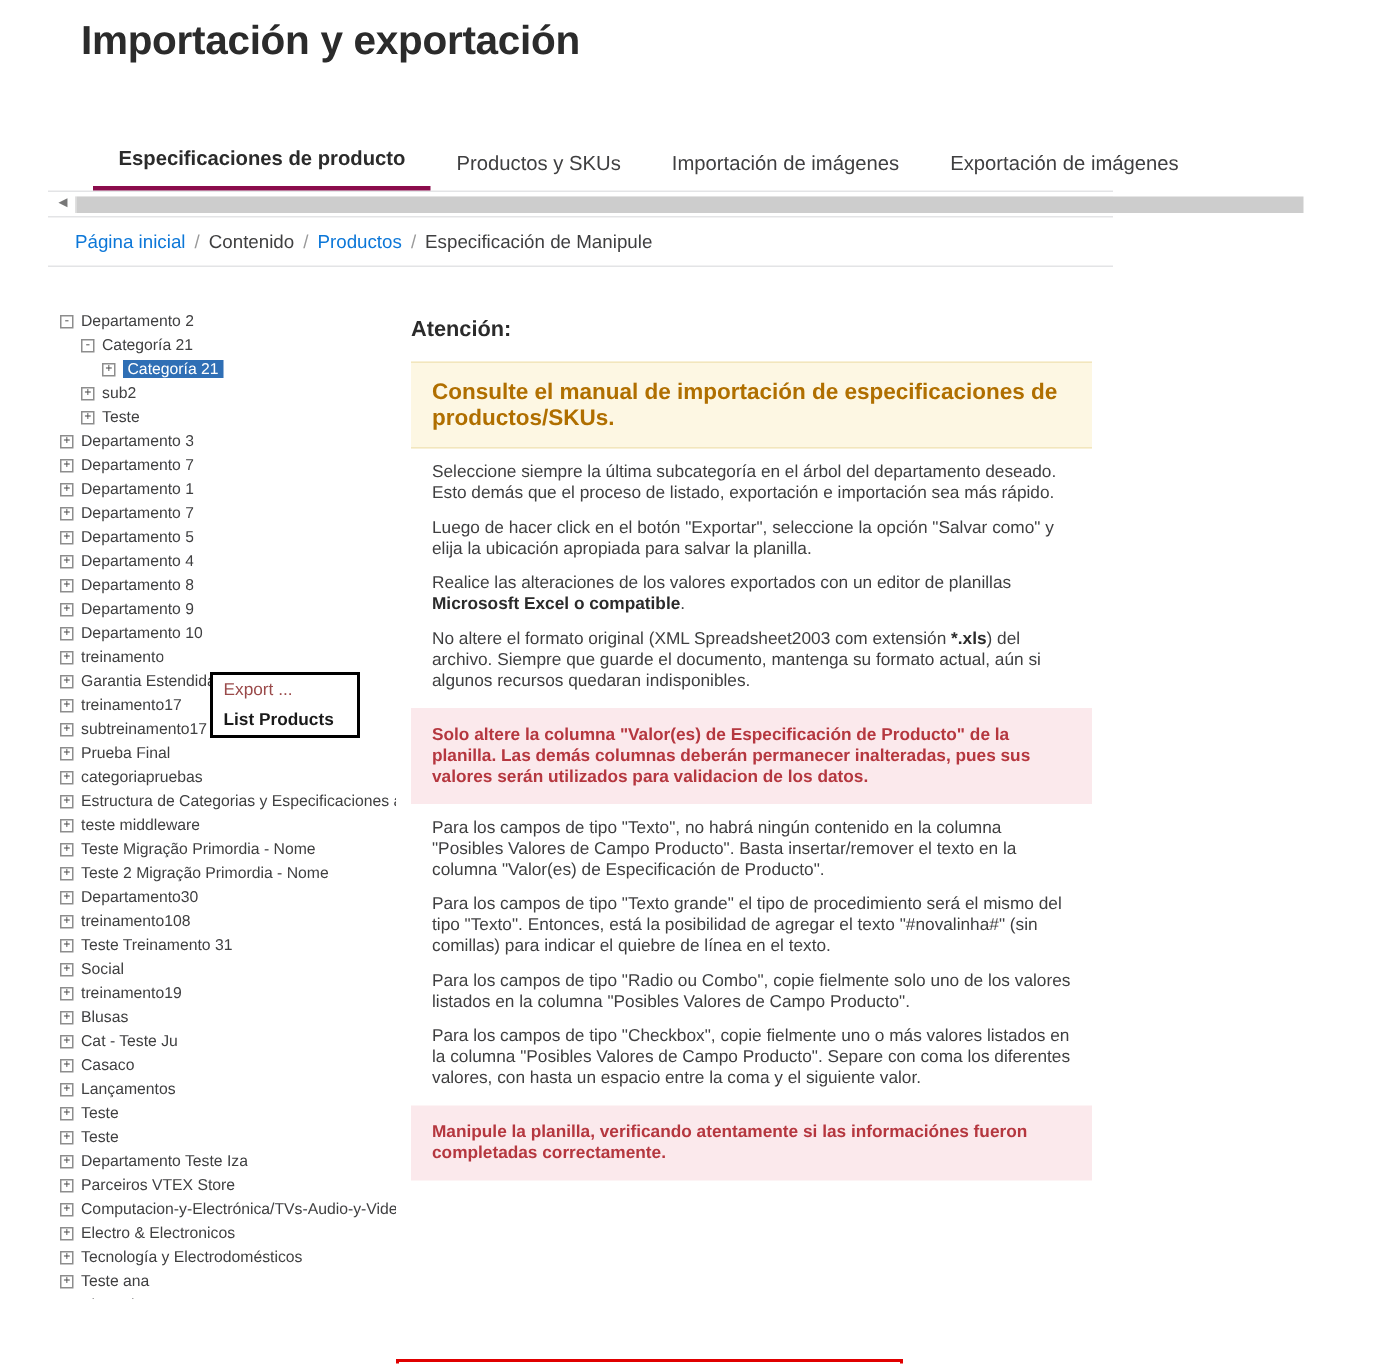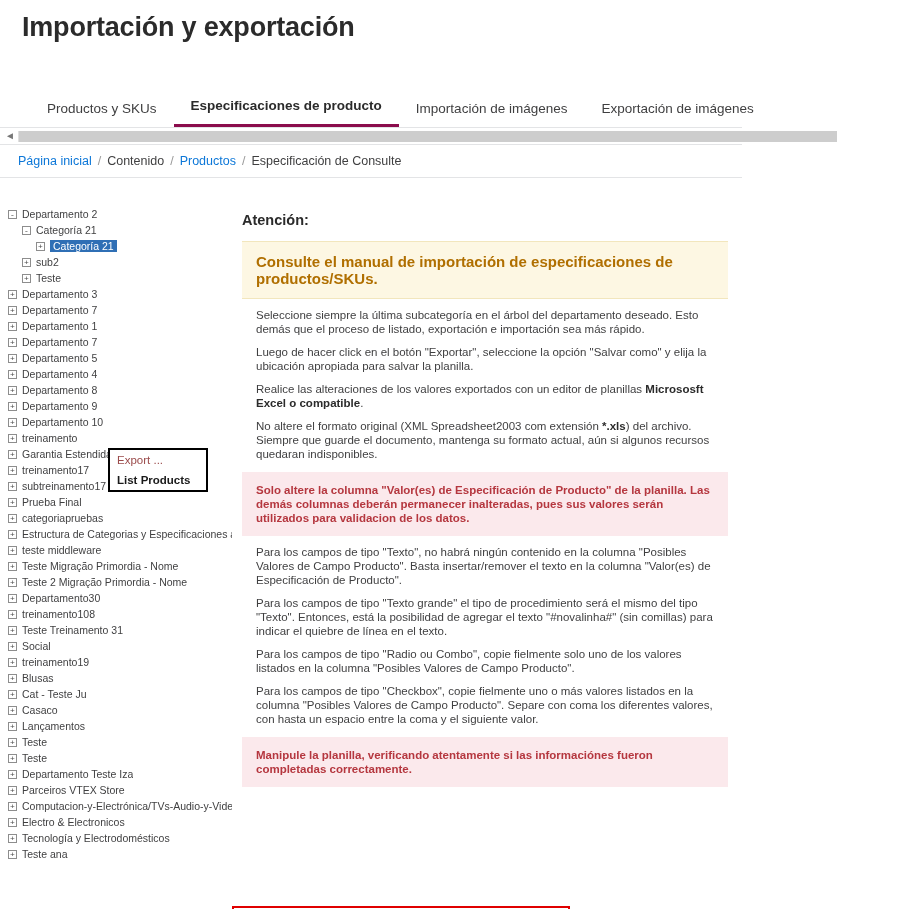--- a/index.html
+++ b/index.html
@@ -4,21 +4,21 @@
 <style>
   * { box-sizing: border-box; }
   html, body {
     margin: 0; padding: 0;
     width: 920px; height: 909px;
     background: #fff;
     font-family: "Liberation Sans", sans-serif;
     color: #3f3f40;
     overflow: hidden;
   }
-  .page { position: relative; width: 742px; height: 909px; }
+  .page { position: relative; width: 742px; height: 909px; padding-left: 32px; }
 
   .page-title {
     font-size: 27px;
     font-weight: bold;
     color: #2b2b2b;
     padding: 12px 0 0 22px;
     letter-spacing: -0.2px;
   }
 
   
@@ -198,40 +198,40 @@
   }
 </style>
 </head>
 <body>
 
 <div class="page">
 
   <div class="page-title">Importación y exportación</div>
 
   <div class="tabs" id="tabbar">
+      <div class="tab active">Especificaciones de producto</div>
       <div class="tab">Productos y SKUs</div>
-      <div class="tab active">Especificaciones de producto</div>
       <div class="tab">Importación de imágenes</div>
       <div class="tab">Exportación de imágenes</div>
     </div>
 
   <div class="hscroll">
     <div class="track"></div>
     <div class="thumb"></div>
     <div class="larrow">◄</div>
   </div>
 
   <div class="breadcrumb">
     <a>Página inicial</a>
     <span class="sep">/</span>
     <span class="cur">Contenido</span>
     <span class="sep">/</span>
     <a>Productos</a>
     <span class="sep">/</span>
-    <span class="cur">Especificación de Consulte</span>
+    <span class="cur">Especificación de Manipule</span>
   </div>
 
   <div class="body">
 
     <div class="tree" id="tree">
         <div class="node" style="padding-left: 8px;">
           <span class="toggle">-</span>
           <span class="lbl">Departamento 2</span>
         </div>
         <div class="node" style="padding-left: 22px;">

